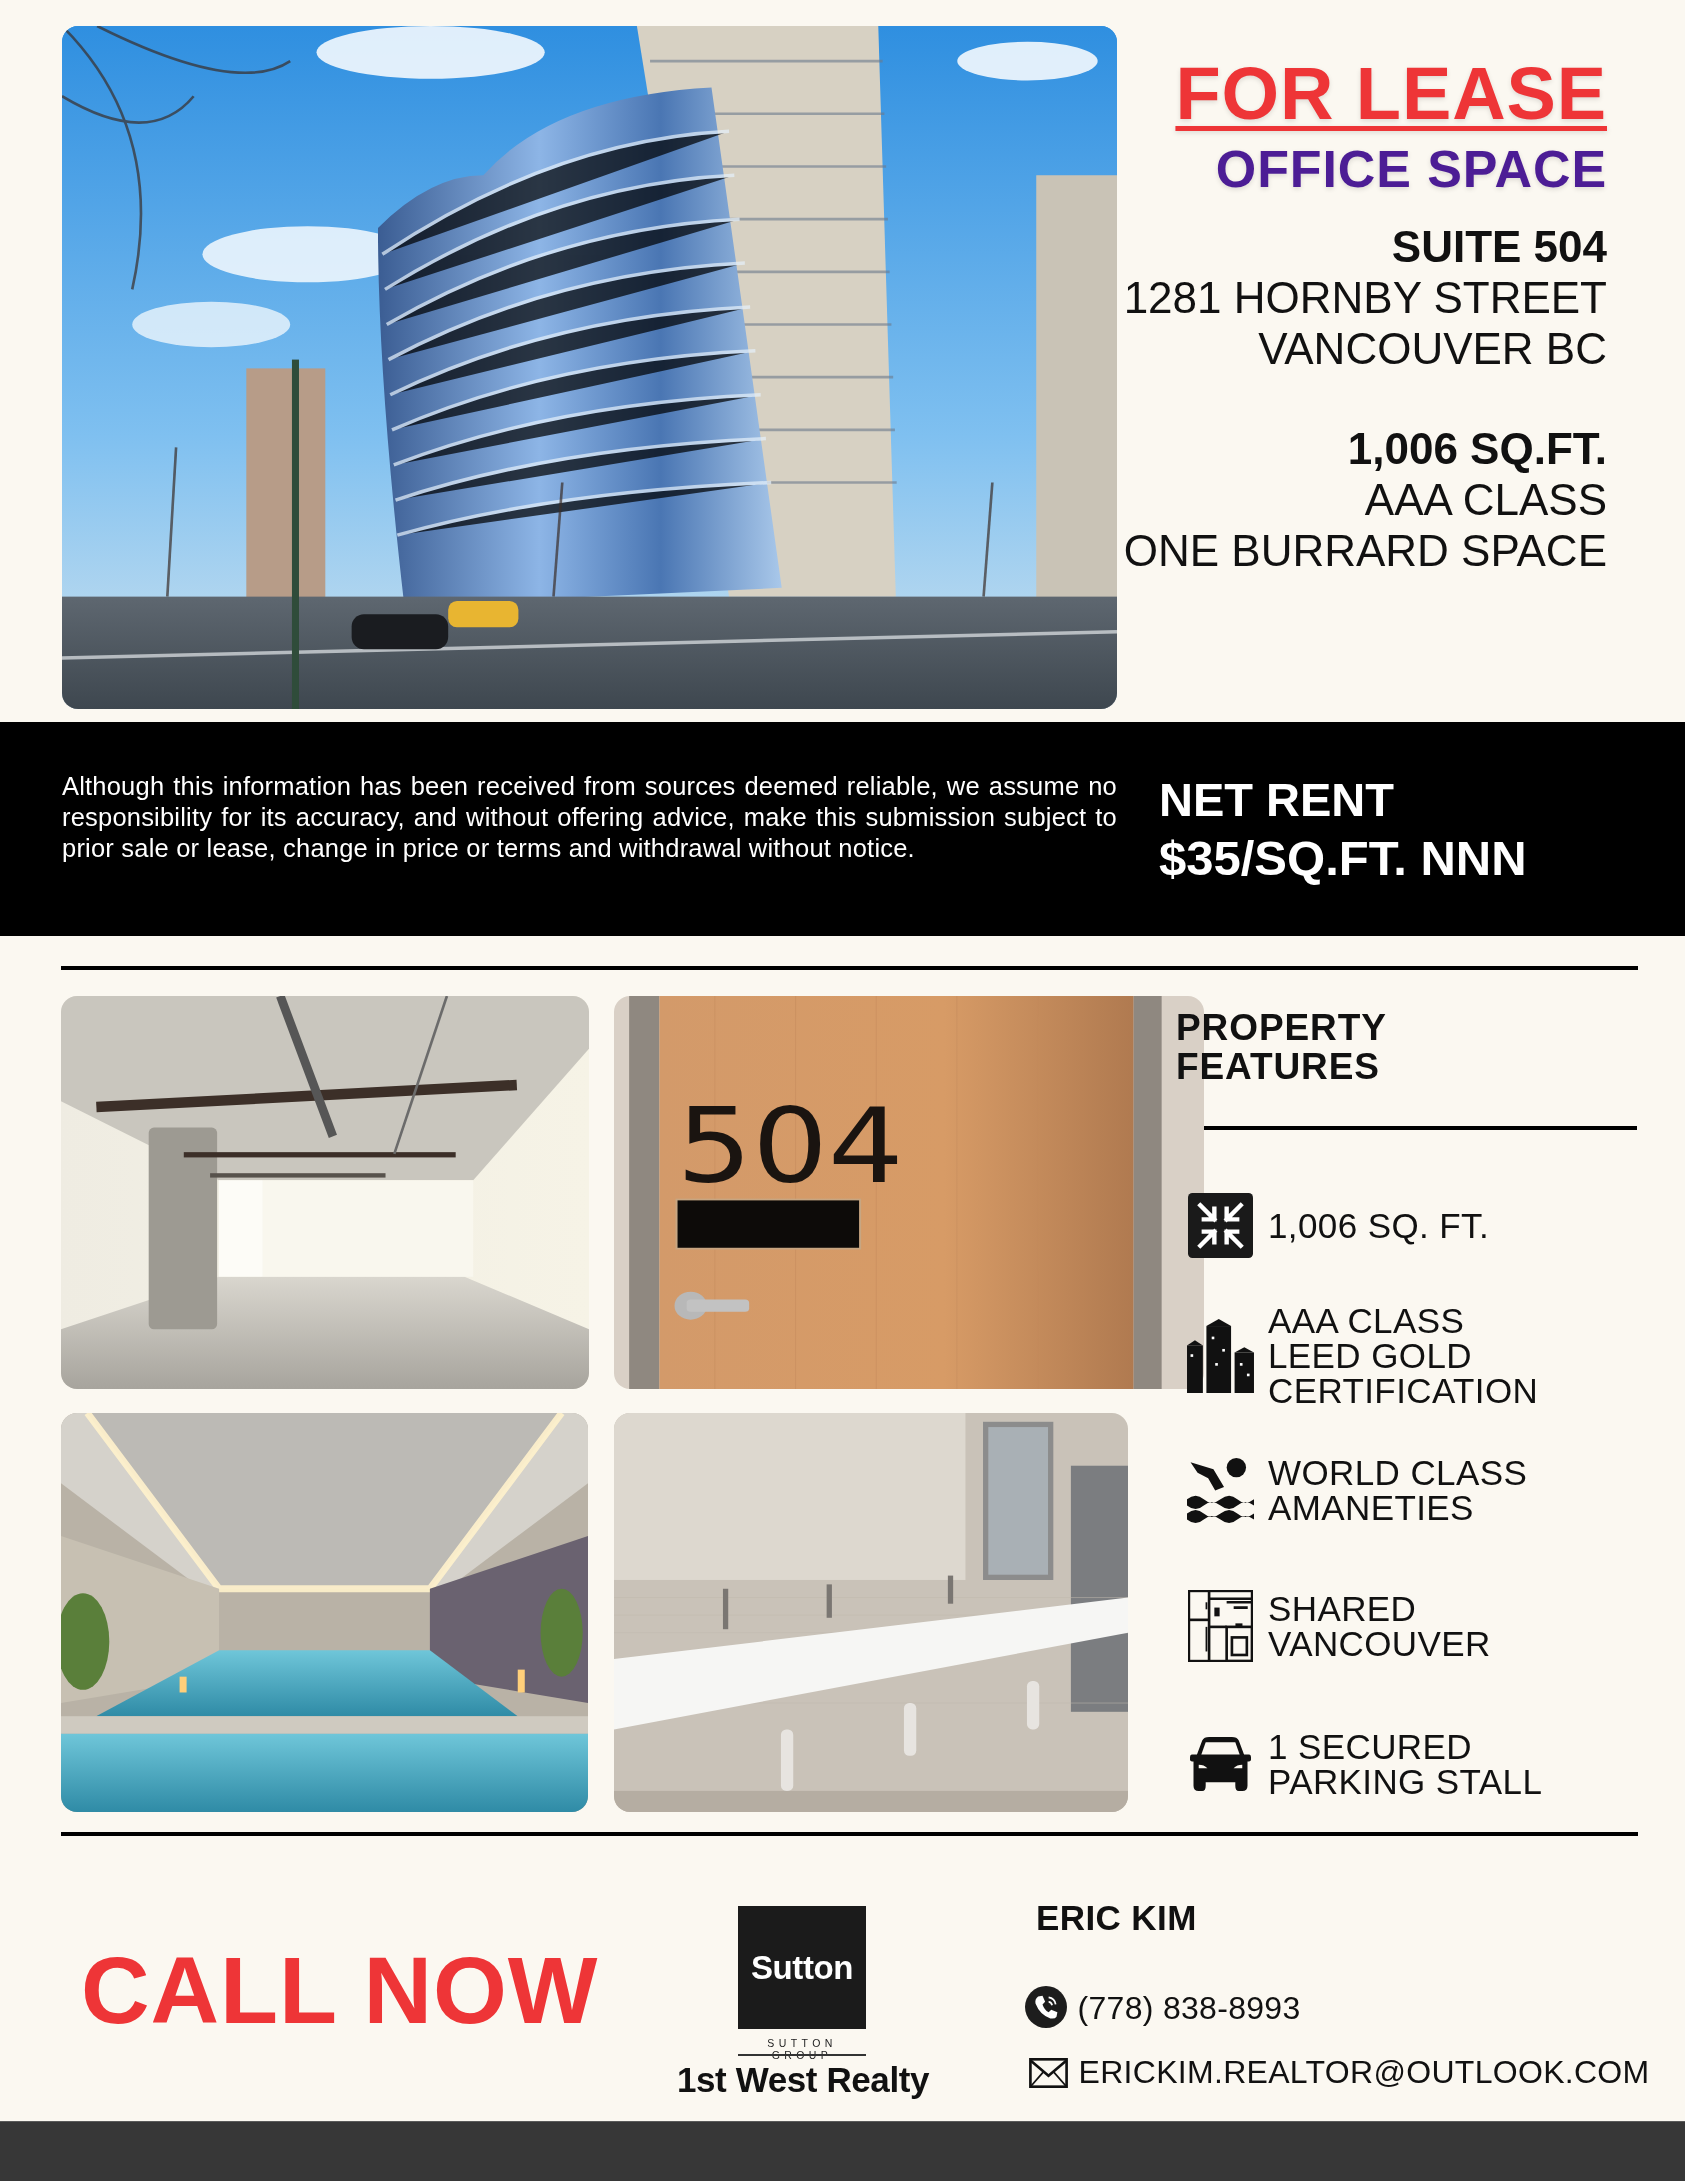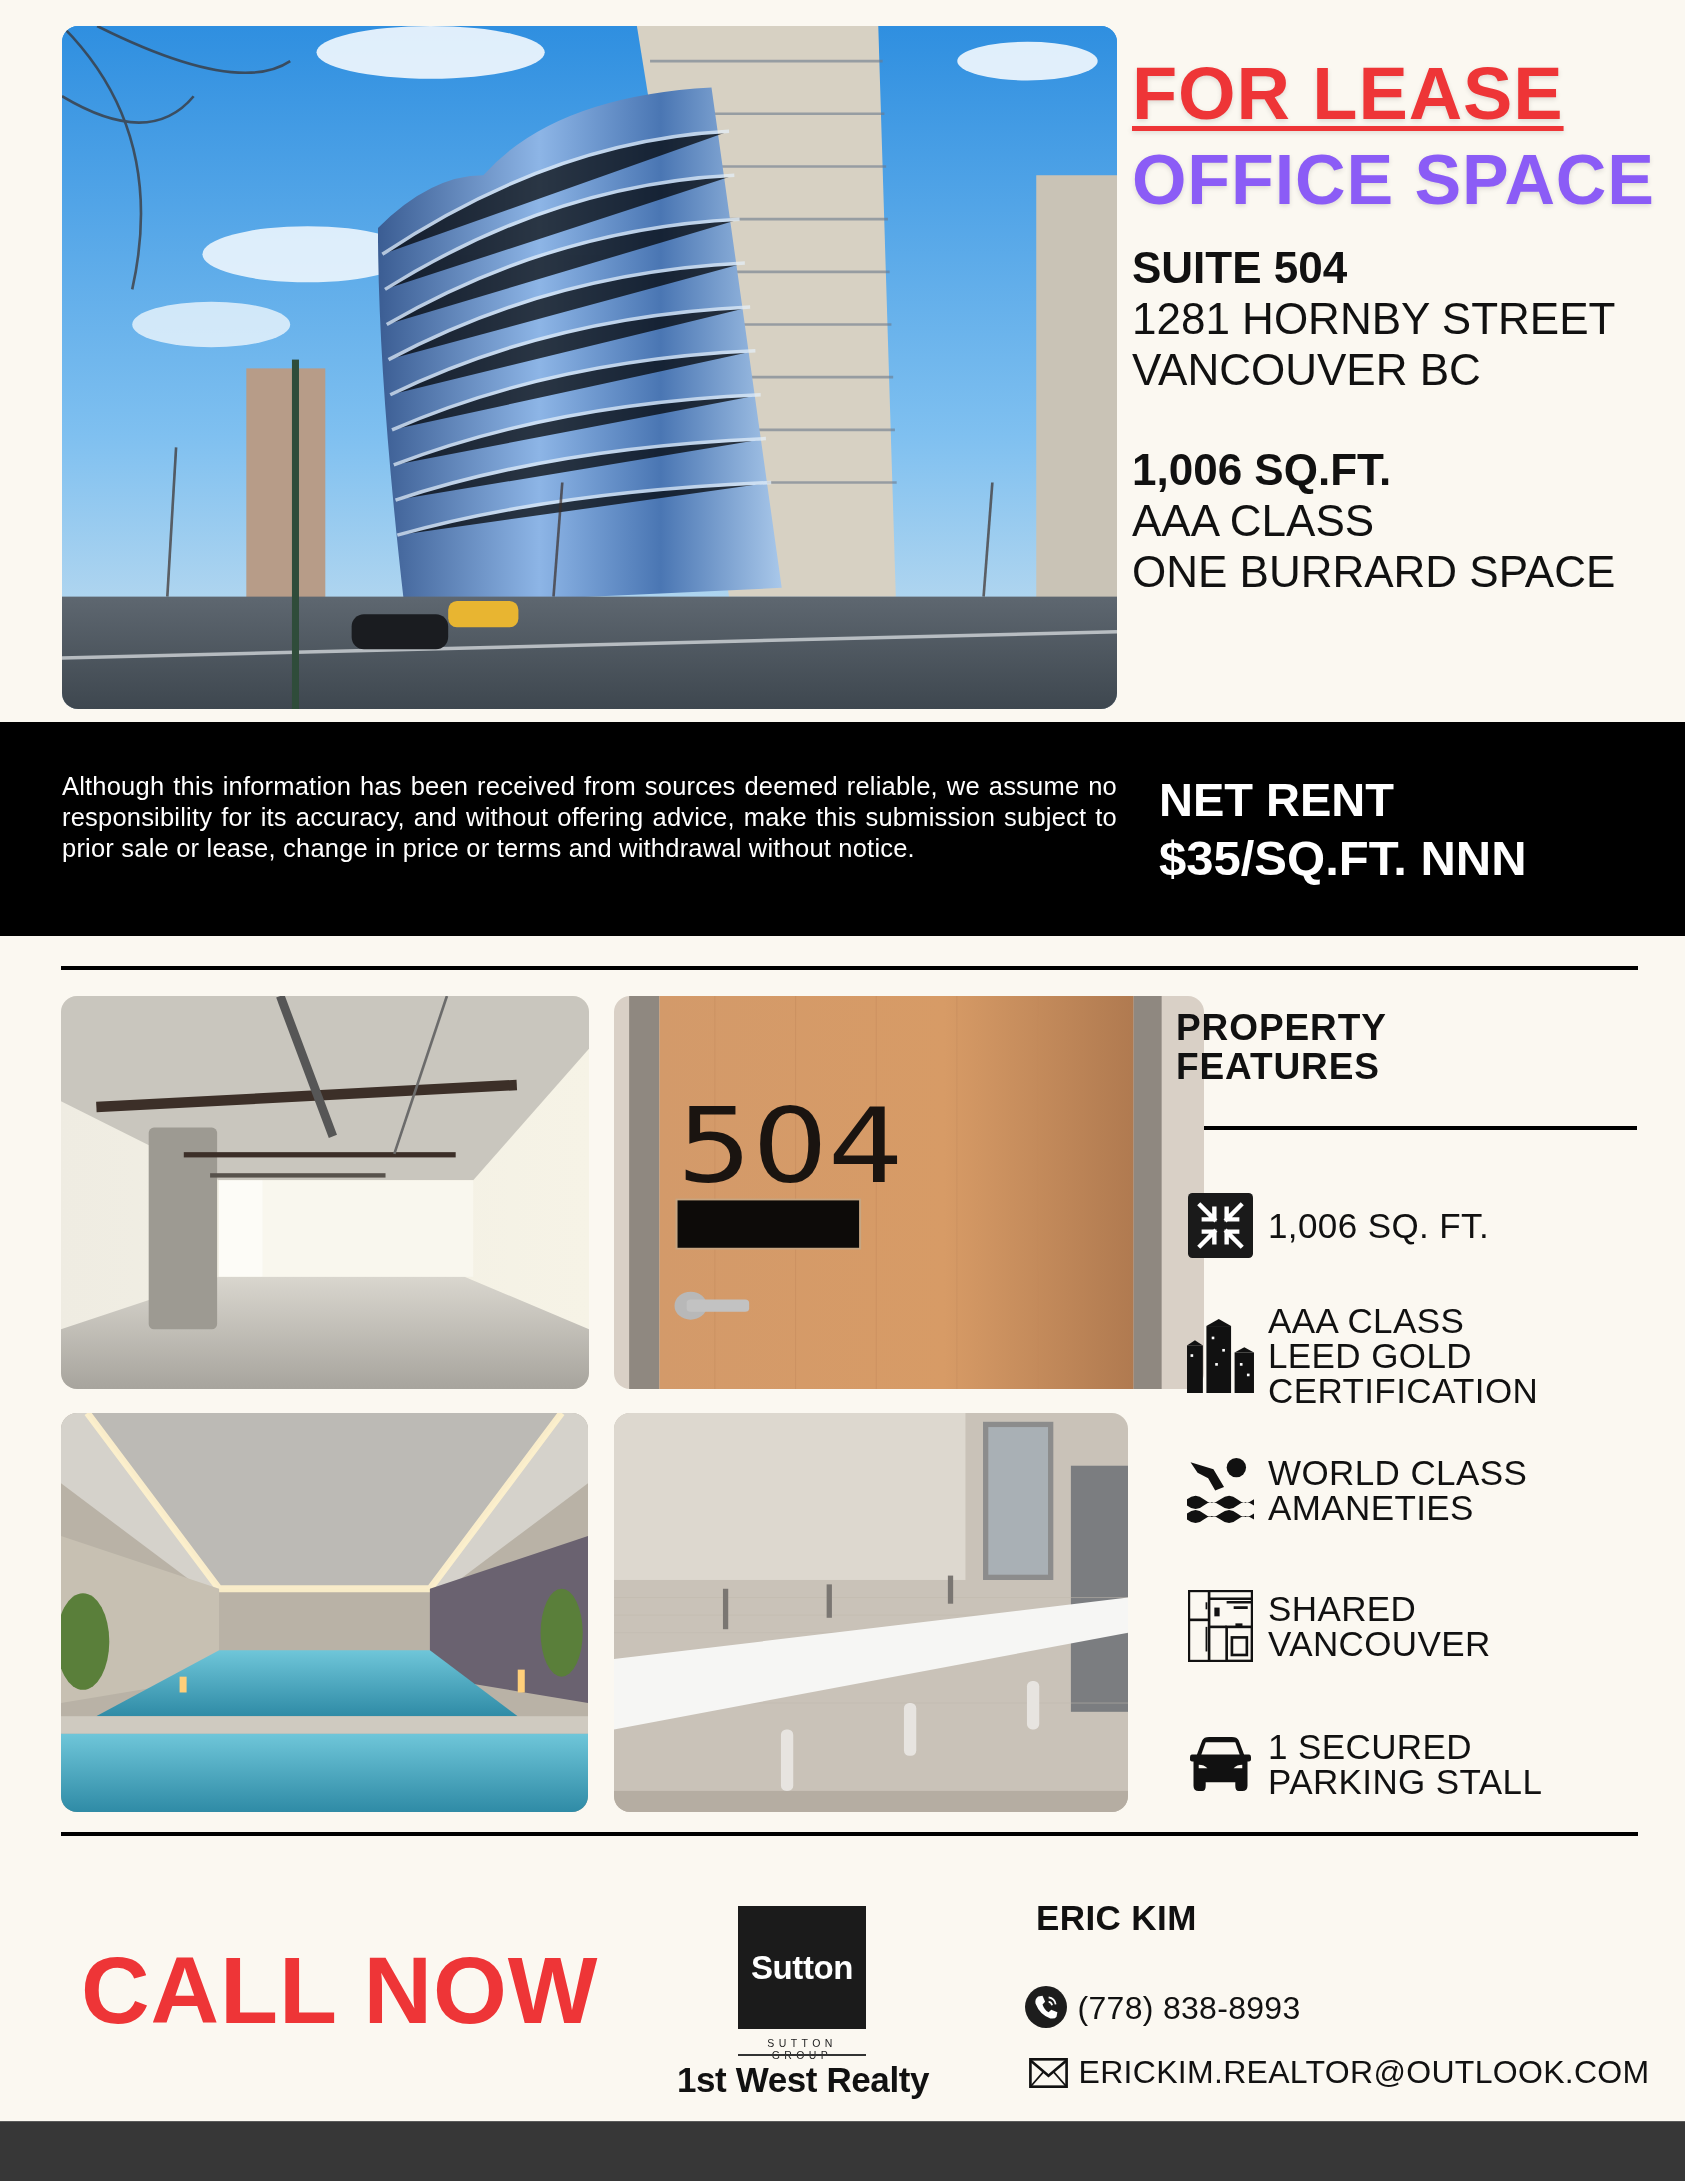--- a/index.html
+++ b/index.html
@@ -16,32 +16,32 @@
   
   .hero-photo {
     left: 62px; top: 26px; width: 1055px; height: 683px;
     border-radius: 16px; overflow: hidden;
     background: linear-gradient(180deg, #3d97e0 0%, #63b0ee 35%, #9fd0f4 60%, #c9d7de 72%, #6b7479 78%, #4b535a 100%);
   }
   .hero-photo svg { width: 100%; height: 100%; display: block; }
 
   
   .title-block {
-    left: 1132px; top: 53px; width: 535px; text-align: left;
+    left: 1072px; top: 53px; width: 535px; text-align: right;
   }
   .for-lease {
     font-family: "Liberation Sans", sans-serif; font-weight: 700;
     color: #EE3537; font-size: 74px; line-height: 1.1;
     letter-spacing: 0.9px;
     text-decoration: underline; text-decoration-thickness: 5.3px;
     text-underline-offset: 7px;
     text-shadow: 0 1.8px 5.3px rgba(0,0,0,0.12);
   }
   .office-space {
-    font-weight: 700; color: #8b5cf6; font-size: 70px; line-height: 1.15;
+    font-weight: 700; color: #4c1d95; font-size: 52px; line-height: 1.15;
     margin-top: 5.3px; letter-spacing: 0.9px;
     text-shadow: 0 1.8px 5.3px rgba(0,0,0,0.12);
   }
   .info-lines { margin-top: 22px; }
   .info-lines .bold { font-weight: 700; font-size: 44px; line-height: 51px; }
   .info-lines .reg  { font-weight: 400; font-size: 44px; line-height: 51px; }
   .info-gap { height: 49px; }
 
   
   .band {

